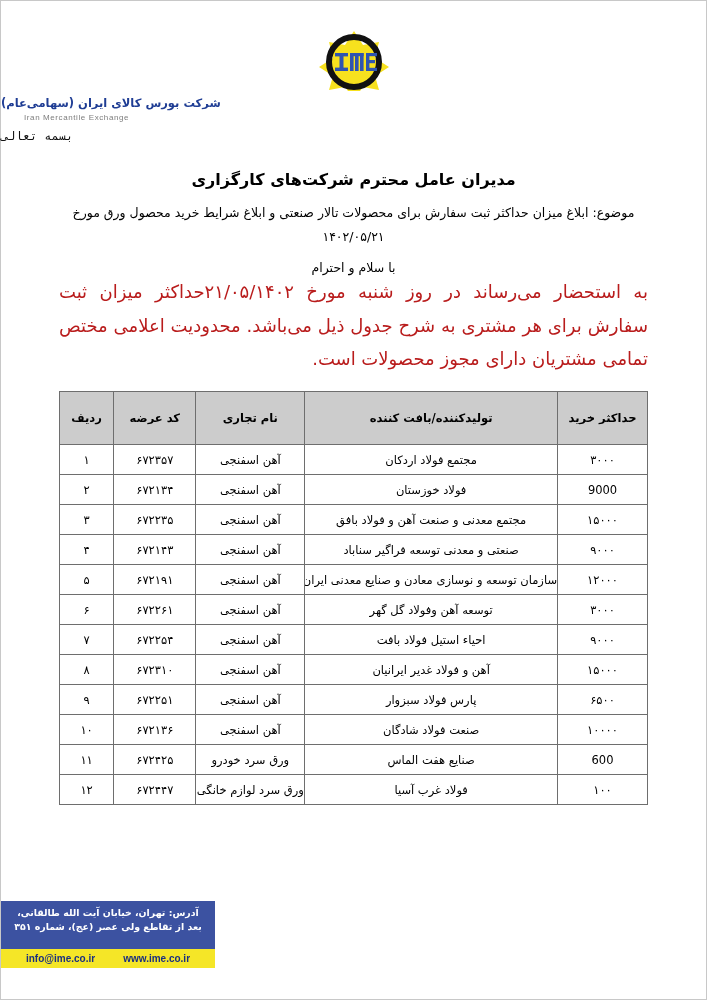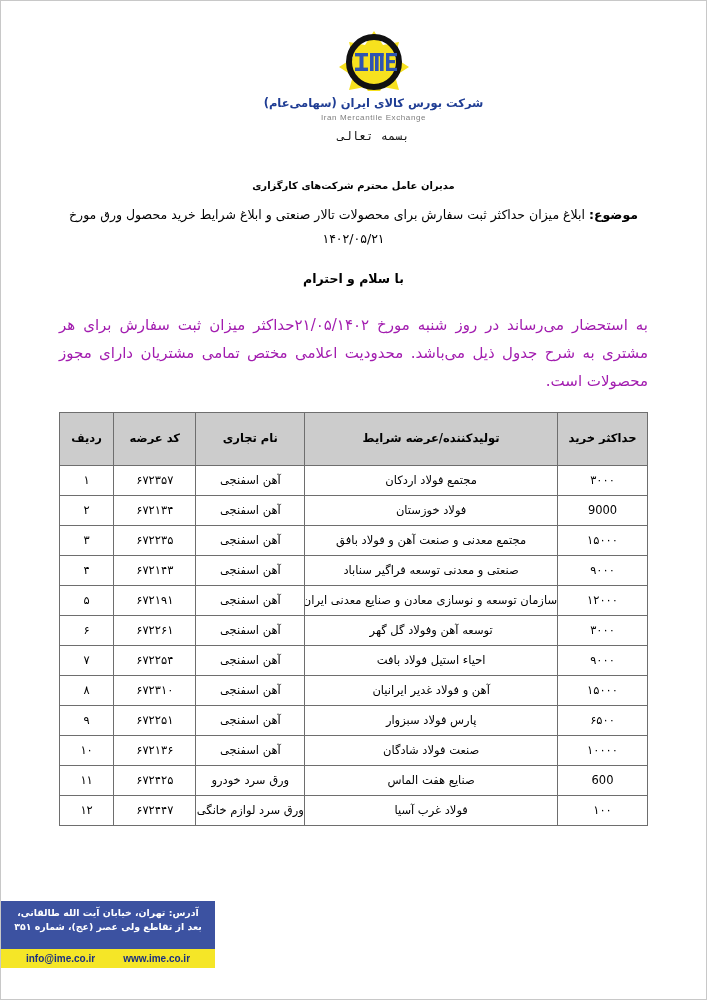--- a/index.html
+++ b/index.html
@@ -21,22 +21,21 @@
     background: #ffffff;
     border: 1px solid #c8c8c8;
     box-sizing: border-box;
     display: flex;
     flex-direction: column;
   }
 
   
   .letterhead {
     padding-top: 28px;
-    text-align: center;
-    margin-left: 40px;
+    text-align: left;
   }
   .logo-wrap {
     width: 90px;
     height: 62px;
     margin: 0 auto;
     position: relative;
   }
   .logo-svg { display: block; }
 
   .org-name-fa {
@@ -47,64 +46,65 @@
     letter-spacing: 0;
     line-height: 1.2;
   }
   .org-name-en {
     margin-top: 2px;
     font-size: 8px;
     color: #7d7d7d;
     direction: ltr;
     letter-spacing: 0.6px;
     font-family: "Liberation Sans", sans-serif;
+    padding-left: 23px;
   }
   .basmaleh {
     margin-top: 7px;
     font-size: 12px;
     color: #111111;
     font-family: Liberation Mono, monospace;
   }
 
   
   .content {
     padding: 0 58px 0 58px;
     flex: 0 0 auto;
   }
   .addressee {
-    margin-top: 36px;
-    text-align: center;
-    font-size: 10px;
+    margin-top: 26px;
+    text-align: center;
+    font-size: 16px;
     font-weight: bold;
     color: #000;
   }
   .subject {
     margin-top: 12px;
     font-size: 12.5px;
     color: #000;
     text-align: justify;
     text-align-last: center;
     line-height: 1.9;
   }
-  .subject .lbl { font-weight: bold; }
+  .subject .lbl { font-weight: normal; }
   .subject .date-line {
     display: block;
     text-align: center;
   }
   .greeting {
-    margin-top: 21px;
+    margin-top: 12px;
     text-align: center;
     font-size: 12.5px;
-    font-weight: bold;
+    font-weight: normal;
     color: #000;
   }
   .paragraph {
-    margin-top: 26px;
-    font-size: 15px;
-    color: #a21caf;
+    margin-top: 0;
+    font-size: 18px;
+    color: #b91c1c;
     line-height: 1.85;
     text-align: justify;
   }
 
   
   .table-wrap {
     margin: 16px 58px 0 58px;
   }
   table.offers {
     width: 100%;
@@ -233,21 +233,21 @@
       <colgroup>
         <col class="c-max">
           <col class="c-prod">
           <col class="c-brand">
           <col class="c-code">
           <col class="c-row">
       </colgroup>
       <thead>
         <tr>
           <th>حداکثر خرید</th>
-          <th>تولیدکننده/عرضه شرایط</th>
+          <th>تولیدکننده/بافت کننده</th>
           <th>نام تجاری</th>
           <th>کد عرضه</th>
           <th>ردیف</th>
         </tr>
       </thead>
       <tbody>
           <tr>
             <td class="cell-max">۳۰۰۰</td>
             <td class="cell-prod">مجتمع فولاد اردکان</td>
             <td class="cell-brand">آهن اسفنجی</td>

